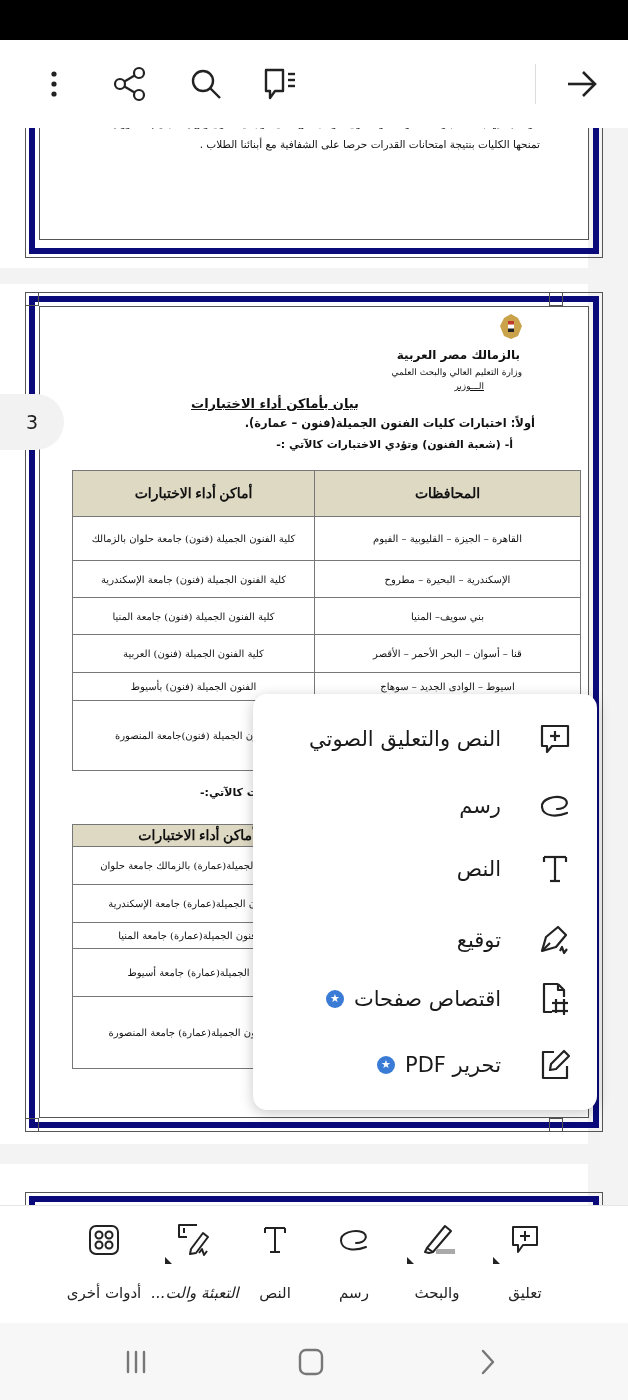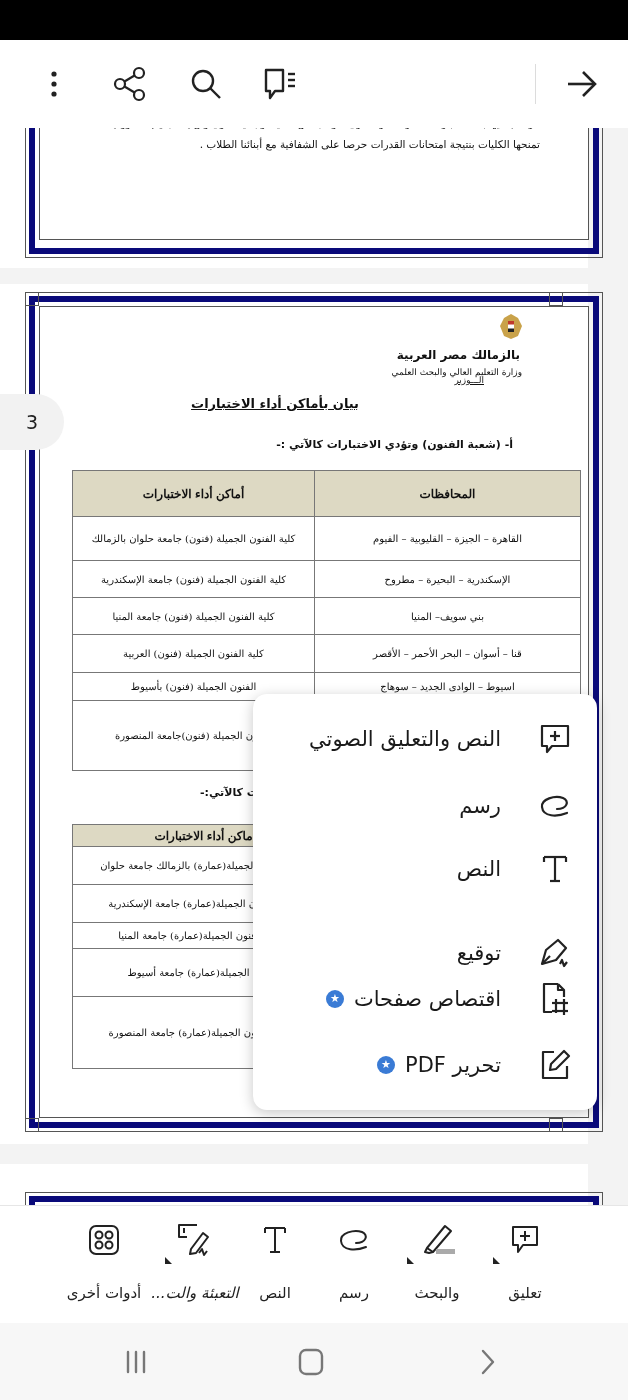--- a/index.html
+++ b/index.html
@@ -10,21 +10,21 @@
   .app-bar .divider { position: absolute; left: 535px; top: 24px; width: 1px; height: 40px; background: #dcdcdc; }
   .viewer { position: absolute; top: 128px; left: 0; width: 628px; height: 1077px; background: #f3f3f3; overflow: hidden; }
   .page { position: absolute; left: 0; width: 588px; background: #fff; }
   .frame-outer { position: absolute; border: 1px solid #555; }
   .frame-navy { position: absolute; border: 6px solid #0a0a7a; }
   .frame-inner { position: absolute; border: 1px solid #555; }
   .corner { position: absolute; width: 14px; height: 14px; border: 1px solid #555; }
   .doc-text { position: absolute; font-family: "DejaVu Serif", serif; color: #111; direction: rtl; text-align: right; white-space: nowrap; }
   .doc-bold { font-family: "DejaVu Sans", sans-serif; font-weight: bold; }
   table.exam { position: absolute; border-collapse: collapse; direction: rtl; font-family: "DejaVu Serif", serif; font-size: 10px; color: #111; }
-  table.exam th { background: #ddd9c3; font-weight: bold; font-family: Liberation Sans, sans-serif; font-size: 12px; border: 1px solid #777; text-align: center; padding: 0 4px; }
+  table.exam th { background: #ddd9c3; font-weight: bold; font-family: Liberation Serif, serif; font-size: 14px; border: 1px solid #777; text-align: center; padding: 0 4px; }
   table.exam td { border: 1px solid #777; text-align: center; padding: 0 4px; white-space: nowrap; overflow: hidden; }
   .page-badge { position: absolute; left: 0; top: 394px; width: 64px; height: 56px; background: #f2f2f2; border-radius: 0 28px 28px 0; display: flex; align-items: center; justify-content: center; font-size: 19px; color: #222; z-index: 6; }
   .popup { position: absolute; left: 253px; top: 694px; width: 344px; height: 416px; background: #fff; border-radius: 14px; box-shadow: 0 3px 14px rgba(0,0,0,0.22); z-index: 10; }
   .popup-item { position: absolute; left: 0; width: 344px; height: 64px; display: flex; align-items: center; justify-content: flex-end; direction: ltr; }
   .popup-item .label { font-size: 21px; color: #1a1a1a; direction: rtl; margin-right: 36px; white-space: nowrap; }
   .popup-item .ico { width: 36px; height: 36px; margin-right: 24px; display: flex; align-items: center; justify-content: center; }
   .premium { display: inline-block; width: 18px; height: 18px; border-radius: 50%; background: #3a7bd5; color: #fff; font-size: 11px; line-height: 18px; text-align: center; margin-right: 10px; vertical-align: middle; }
   .bottom-toolbar { position: absolute; top: 1205px; left: 0; width: 628px; height: 118px; background: #fff; border-top: 1px solid #e6e6e6; }
   .tool { position: absolute; top: 14px; width: 90px; height: 90px; display: flex; flex-direction: column; align-items: center; }
   .tool .ticon { width: 40px; height: 40px; position: relative; display: flex; align-items: center; justify-content: center; margin-top: 0; }
@@ -99,22 +99,23 @@
 
     <svg style="position:absolute; left:498px; top:28px;" width="26" height="28" viewBox="0 0 26 28">
       <path d="M13 2 L20 6 L24 14 L20 24 L13 27 L6 24 L2 14 L6 6 Z" fill="#c9a24a"></path>
       <rect x="10" y="9" width="6" height="11" fill="#fff"></rect>
       <rect x="10" y="9" width="6" height="3.5" fill="#c0392b"></rect>
       <rect x="10" y="16.5" width="6" height="3.5" fill="#222"></rect>
     </svg>
 
     <div class="doc-text doc-bold" style="right:68px; top:64px; font-size:12px;">بالزمالك مصر العربية</div>
     <div class="doc-text" style="right:66px; top:83px; font-size:9px;">وزارة التعليم العالي والبحث العلمي</div>
-    <div class="doc-text" style="right:104px; top:91px; font-size:9px; text-decoration:underline;margin-left:17px;">الـــوزير</div>
+    <div class="doc-text" style="right:104px; top:97px; font-size:9px; text-decoration:underline;margin-left:17px;">الـــوزير</div>
     <div class="doc-text doc-bold" style="right:229px; top:112px; font-size:13px; text-decoration:underline;">بيان بأماكن أداء الاختبارات</div>
+    <div class="doc-text doc-bold" style="right:53px; top:132px; font-size:11.5px;">أولاً: اختبارات كليات الفنون الجميلة(فنون – عمارة).</div>
     <div class="doc-text doc-bold" style="right:75px; top:154px; font-size:11px;">أ-  (شعبة الفنون) وتؤدي الاختبارات كالآتي :-</div>
 
     <table class="exam" style="left:72px; top:186px; width:509px;">
       <tbody>
           <tr style="height:46px;">
         <th style="width:266px;">المحافظات</th>
         <th>أماكن أداء الاختبارات</th>
       </tr>
       <tr style="height:44px;">
         <td>القاهرة – الجيزة – القليوبية – الفيوم</td>
@@ -207,21 +208,21 @@
     <span class="ico">
         <svg width="30" height="32" viewBox="0 0 30 32" fill="none" stroke="#222" stroke-width="2.2">
           <line x1="4" y1="4" x2="26" y2="4"></line>
           <line x1="4" y1="4" x2="4" y2="9"></line>
           <line x1="26" y1="4" x2="26" y2="9"></line>
           <line x1="15" y1="4" x2="15" y2="28"></line>
           <line x1="10" y1="28" x2="20" y2="28"></line>
         </svg>
       </span>
   </div>
-  <div class="popup-item" style="top:227px;">
+  <div class="popup-item" style="top:214px;">
     <span class="label">توقيع</span>
     <span class="ico">
         <svg width="34" height="34" viewBox="0 0 34 34" fill="none" stroke="#222" stroke-width="2.2" stroke-linejoin="round">
           <path d="M4 28 L8 14 L20 4 L28 12 L18 24 Z"></path>
           <line x1="4" y1="28" x2="12" y2="20"></line>
           <path d="M22 28 L24 24 L26 30 L29 26"></path>
         </svg>
       </span>
   </div>
   <div class="popup-item" style="top:273px;">

